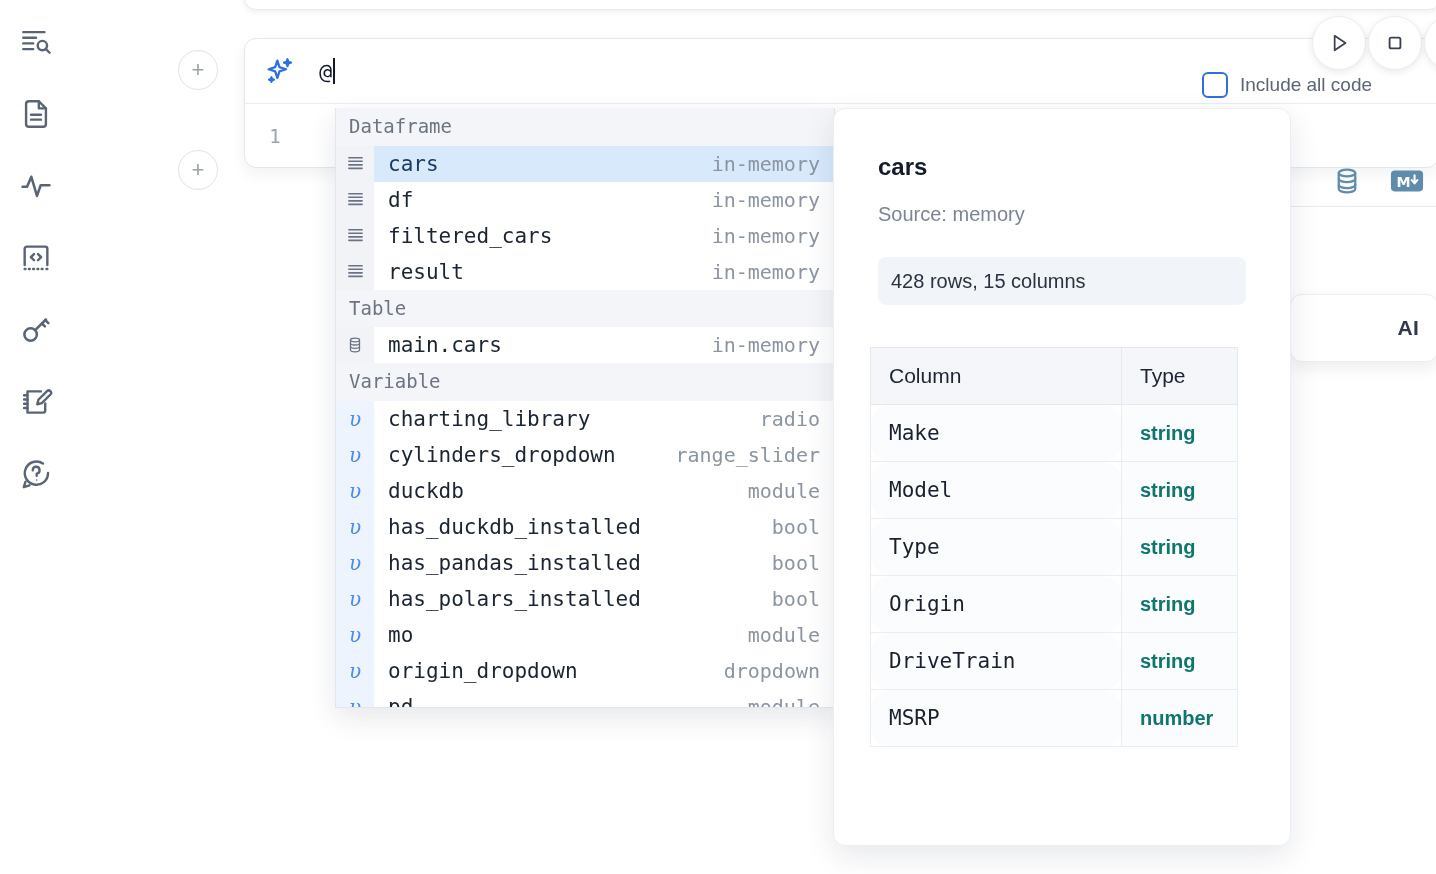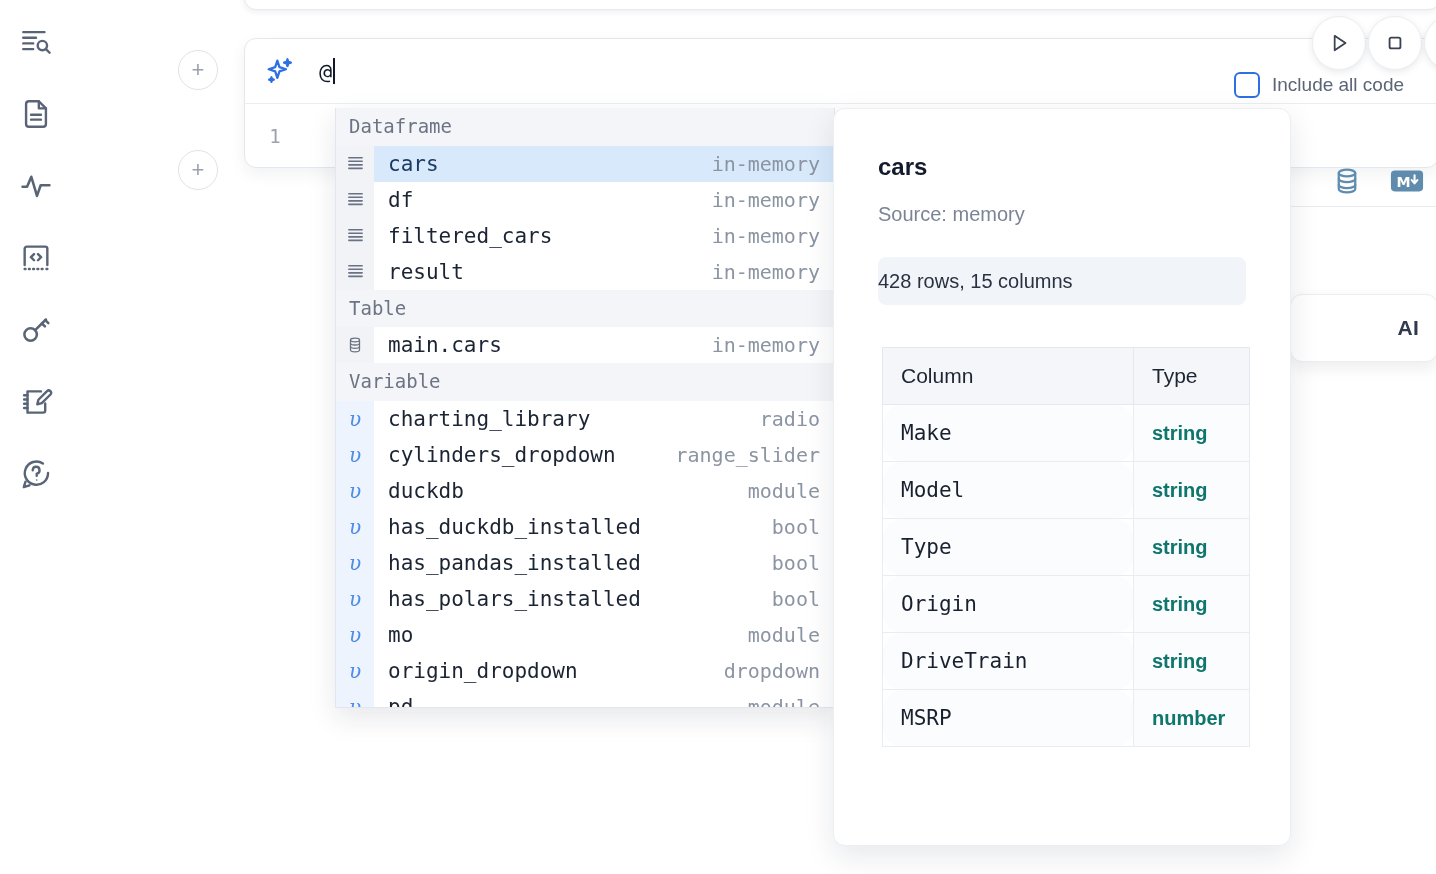--- a/index.html
+++ b/index.html
@@ -83,21 +83,21 @@
     box-shadow:0 2px 7px rgba(25,35,60,.10);
     display:flex;align-items:center;justify-content:center;cursor:pointer;
     box-sizing:border-box;color:#3a4151;
   }
   #btn-run{left:1240px;top:16px;}
   #btn-stop{left:1296px;top:16px;}
   #btn-more{left:1352px;top:16px;}
 
   
   #include-row{
-    position:absolute;left:1162px;top:72px;display:flex;align-items:center;gap:12px;
+    position:absolute;left:1130px;top:72px;display:flex;align-items:center;gap:12px;
   }
   #include-box{
     width:26px;height:26px;border:2px solid #2f6fe4;border-radius:6px;
     background:#fff;box-sizing:border-box;cursor:pointer;
   }
   #include-label{font-size:19px;color:#5c6images;color:#5b6576;}
 
   
   #icon-strip{position:absolute;left:1260px;top:166px;display:flex;gap:28px;align-items:center;}
   .strip-icon{color:#5f8cad;cursor:pointer;}
@@ -156,25 +156,25 @@
   }
   #pv-title{
     position:absolute;left:44px;top:44px;font-size:24px;font-weight:bold;color:#121a2b;
   }
   #pv-source{
     position:absolute;left:44px;top:94px;font-size:20px;color:#7b8496;
   }
   #pv-shape{
     position:absolute;left:44px;top:148px;width:368px;height:48px;
     background:#f1f4f9;border-radius:8px;
-    display:flex;align-items:center;padding-left:0;box-sizing:border-box;
+    display:flex;align-items:center;padding-left:13px;box-sizing:border-box;
     font-size:20px;color:#2a3242;
   }
   #pv-table{
-    position:absolute;left:48px;top:238px;width:368px;
+    position:absolute;left:36px;top:238px;width:368px;
     border-collapse:collapse;table-layout:fixed;
   }
   #pv-table th{
     background:#f4f6f9;border:1px solid #e5e9ef;
     text-align:left;font-weight:normal;font-size:21px;color:#1d2533;
     padding:16px 0 16px 18px;
   }
   #pv-table td{
     border:1px solid #e9ecf1;background:#fbfcfd;
     padding:16px 0 16px 18px;font-size:20px;

